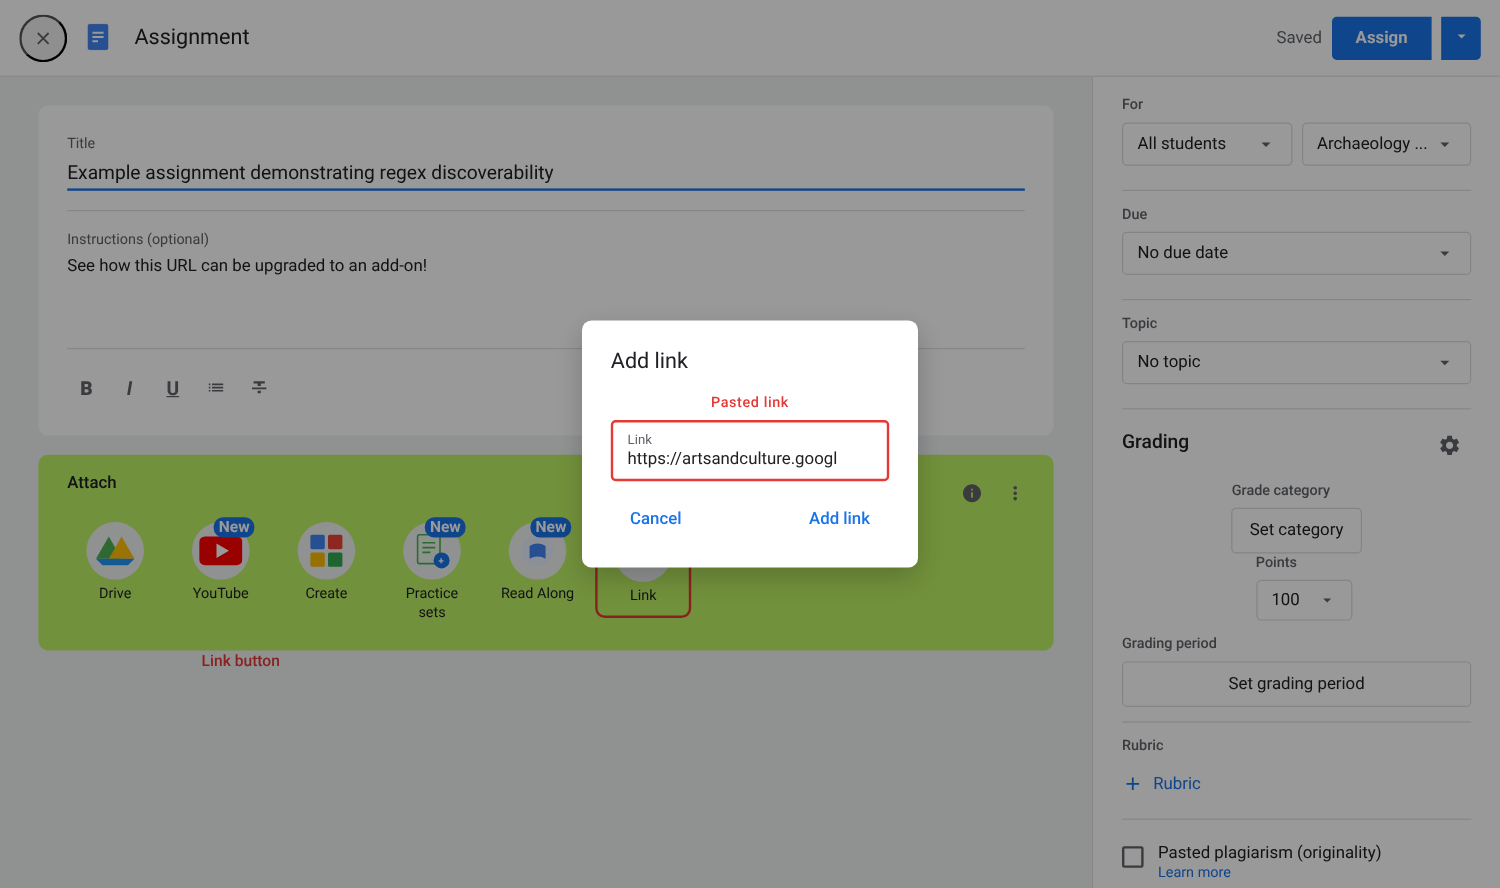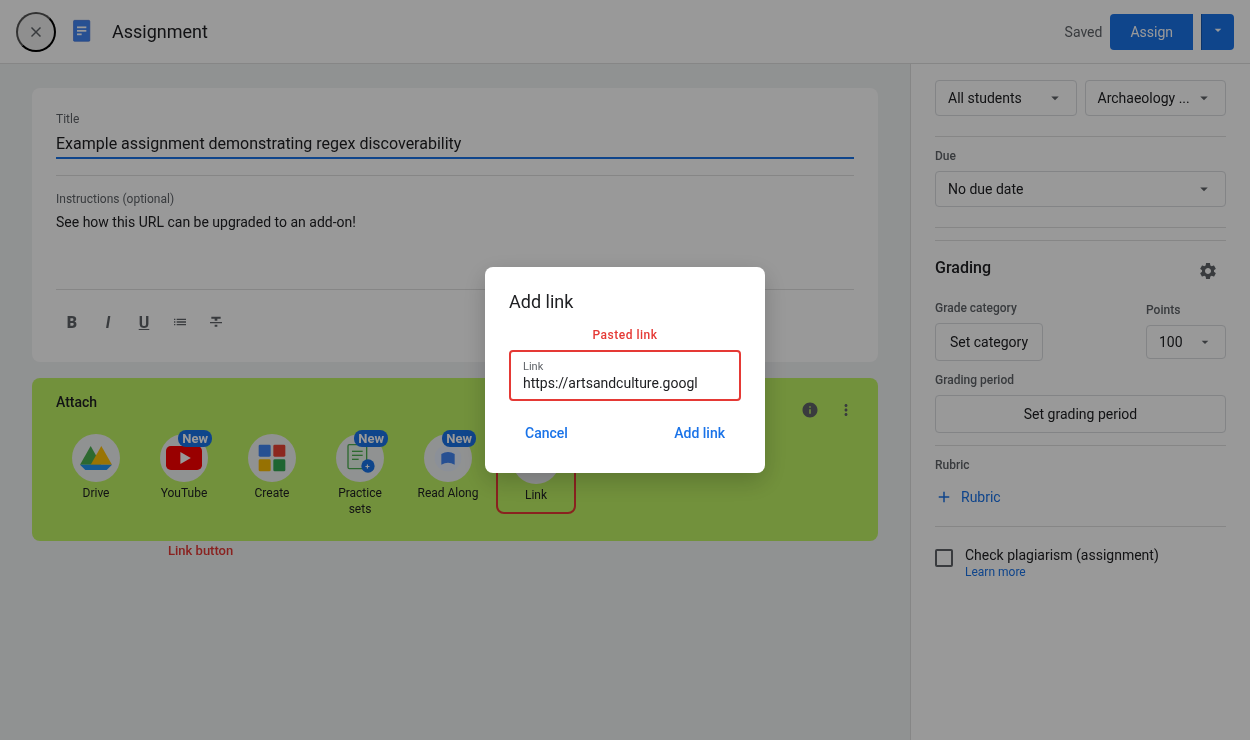--- a/index.html
+++ b/index.html
@@ -12,21 +12,21 @@
       position: relative; z-index: 10;
     }
     .header-left { display: flex; align-items: center; gap: 12px; flex: 1; }
     .close-btn { width: 40px; height: 40px; display: flex; align-items: center; justify-content: center; border-radius: 50%; cursor: pointer; color: #5f6368; }
     .doc-icon { width: 32px; height: 32px; display: flex; align-items: center; justify-content: center; }
     .header-title { font-size: 18px; color: #202124; font-weight: 400; }
     .header-right { display: flex; align-items: center; gap: 8px; }
     .saved-text { color: #5f6368; font-size: 14px; }
     .assign-btn {
       background: #1a73e8; color: #fff; border: none; border-radius: 4px 0 0 4px;
-      padding: 0 20px; height: 36px; font-size: 14px; font-weight: 400; cursor: pointer;
+      padding: 0 20px; height: 36px; font-size: 14px; font-weight: 700; cursor: pointer;
     }
     .assign-dropdown {
       background: #1a73e8; color: #fff; border: none; border-radius: 0 4px 4px 0;
       padding: 0 8px; height: 36px; cursor: pointer; border-left: 1px solid #1557b0;
     }
 
     
     .main-layout { display: flex; height: calc(740px - 64px); }
 
     
@@ -111,21 +111,21 @@
       padding: 8px 12px; border: 1px solid #dadce0; border-radius: 4px;
       background: #fff; cursor: pointer; font-size: 14px; color: #202124;
     }
     .section-title { font-size: 16px; font-weight: 500; color: #202124; margin-bottom: 8px; }
     .gear-btn {
       width: 36px; height: 36px; border: none; background: transparent;
       cursor: pointer; border-radius: 50%; display: flex; align-items: center; justify-content: center;
       color: #5f6368;
     }
     .grading-header { display: flex; align-items: center; justify-content: space-between; margin-bottom: 12px; }
-    .grade-row { display: flex; align-items: center; justify-content: space-between; margin-bottom: 8px; }
+    .grade-row { display: flex; align-items: center; justify-content: space-between; margin-bottom: 8px; flex-direction: column; }
     .grade-category-btn {
       flex: 1; padding: 10px 14px; border: 1px solid #dadce0; border-radius: 4px;
       background: #fff; cursor: pointer; font-size: 14px; color: #202124; text-align: left;
     }
     .points-dropdown {
       display: flex; align-items: center; gap: 4px;
       padding: 8px 12px; border: 1px solid #dadce0; border-radius: 4px;
       background: #fff; cursor: pointer; font-size: 14px; color: #202124;
       min-width: 80px; justify-content: space-between;
     }
@@ -342,20 +342,21 @@
       </div>
 
       <div style="position:absolute; left:136px; top:165px; color:#e53935; font-size:13px; font-weight:500; pointer-events:none;">Link button</div>
 
     </div>
   </div>
 
   <div class="right-panel">
 
     <div class="right-section">
+      <div class="right-label">For</div>
       <div class="right-row">
         <button class="dropdown-btn">
           <span>All students</span>
           <svg class="chevron" width="18" height="18" viewBox="0 0 24 24" fill="currentColor">
               <path d="M7 10l5 5 5-5z"></path>
             </svg>
         </button>
         <button class="dropdown-btn">
           <span>Archaeology ...</span>
           <svg class="chevron" width="18" height="18" viewBox="0 0 24 24" fill="currentColor">
@@ -372,20 +373,29 @@
       <button class="dropdown-full">
         <span>No due date</span>
         <svg class="chevron" width="18" height="18" viewBox="0 0 24 24" fill="currentColor">
             <path d="M7 10l5 5 5-5z"></path>
           </svg>
       </button>
     </div>
 
     <hr class="section-divider">
 
+    <div class="right-section">
+      <div class="right-label">Topic</div>
+      <button class="dropdown-full">
+        <span>No topic</span>
+        <svg class="chevron" width="18" height="18" viewBox="0 0 24 24" fill="currentColor">
+            <path d="M7 10l5 5 5-5z"></path>
+          </svg>
+      </button>
+    </div>
 
     <hr class="section-divider">
 
     <div class="right-section">
       <div class="grading-header">
         <span class="section-title">Grading</span>
         <button class="gear-btn">
           <svg width="20" height="20" viewBox="0 0 24 24" fill="currentColor">
             <path d="M19.14,12.94c0.04-0.3,0.06-0.61,0.06-0.94c0-0.32-0.02-0.64-0.07-0.94l2.03-1.58c0.18-0.14,0.23-0.41,0.12-0.61 l-1.92-3.32c-0.12-0.22-0.37-0.29-0.59-0.22l-2.39,0.96c-0.5-0.38-1.03-0.7-1.62-0.94L14.4,2.81c-0.04-0.24-0.24-0.41-0.48-0.41 h-3.84c-0.24,0-0.43,0.17-0.47,0.41L9.25,5.35C8.66,5.59,8.12,5.92,7.63,6.29L5.24,5.33c-0.22-0.08-0.47,0-0.59,0.22L2.74,8.87 C2.62,9.08,2.66,9.34,2.86,9.48l2.03,1.58C4.84,11.36,4.8,11.69,4.8,12s0.02,0.64,0.07,0.94l-2.03,1.58 c-0.18,0.14-0.23,0.41-0.12,0.61l1.92,3.32c0.12,0.22,0.37,0.29,0.59,0.22l2.39-0.96c0.5,0.38,1.03,0.7,1.62,0.94l0.36,2.54 c0.05,0.24,0.24,0.41,0.48,0.41h3.84c0.24,0,0.44-0.17,0.47-0.41l0.36-2.54c0.59-0.24,1.13-0.56,1.62-0.94l2.39,0.96 c0.22,0.08,0.47,0,0.59-0.22l1.92-3.32c0.12-0.22,0.07-0.47-0.12-0.61L19.14,12.94z M12,15.6c-1.98,0-3.6-1.62-3.6-3.6 s1.62-3.6,3.6-3.6s3.6,1.62,3.6,3.6S13.98,15.6,12,15.6z"></path>
           </svg>
@@ -427,21 +437,21 @@
             </svg>
           <span>Rubric</span>
         </button>
       </div>
 
       <hr class="section-divider">
 
       <div class="checkbox-row">
         <div class="checkbox"></div>
         <div>
-          <div class="checkbox-label">Check plagiarism (assignment)</div>
+          <div class="checkbox-label">Pasted plagiarism (originality)</div>
           <span class="learn-more">Learn more</span>
         </div>
       </div>
     </div>
 
   </div>
 </div>
 
 <div class="modal-overlay">
   <div class="modal">

